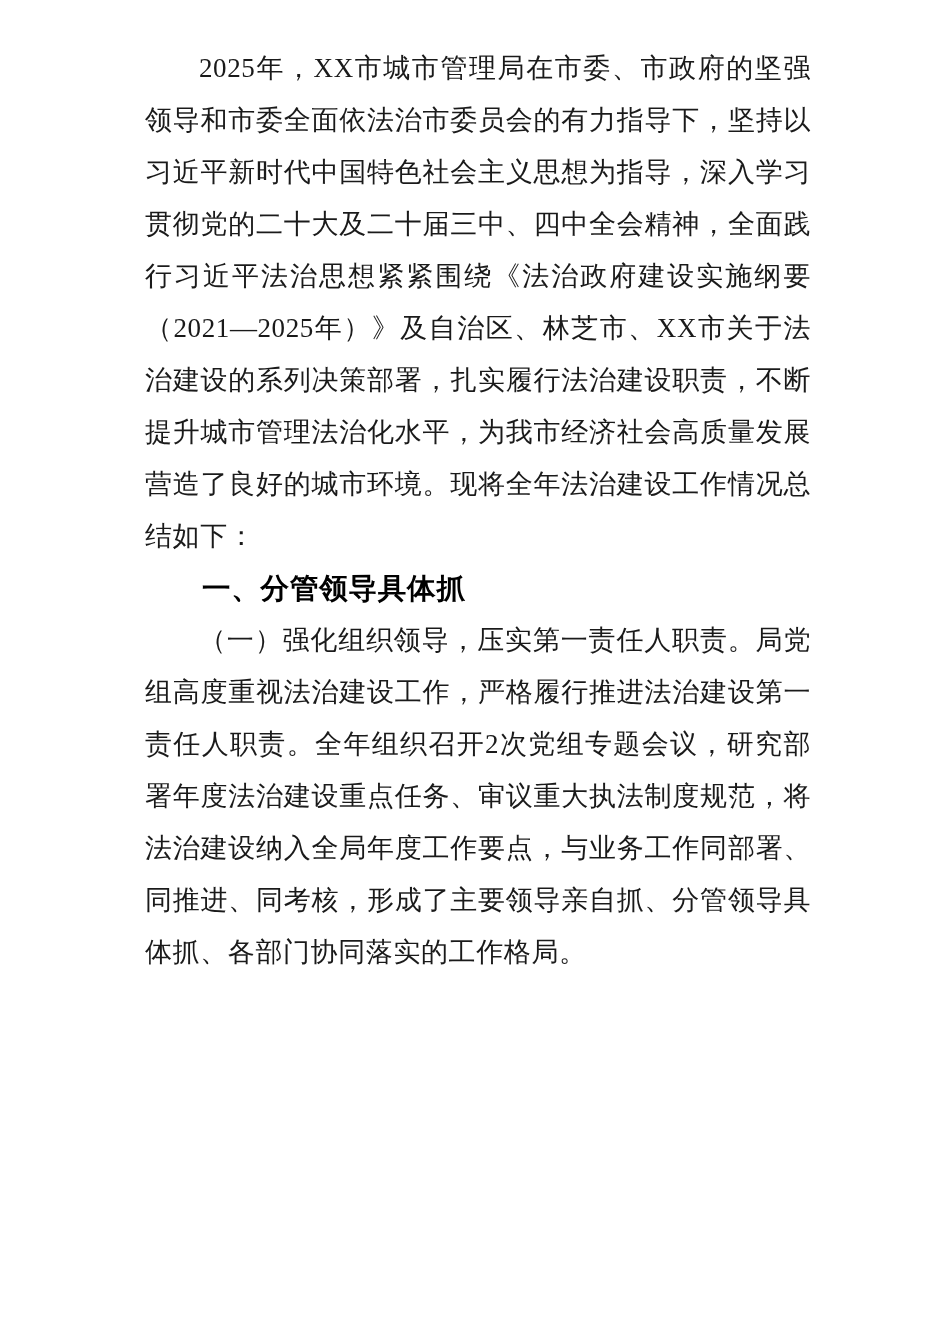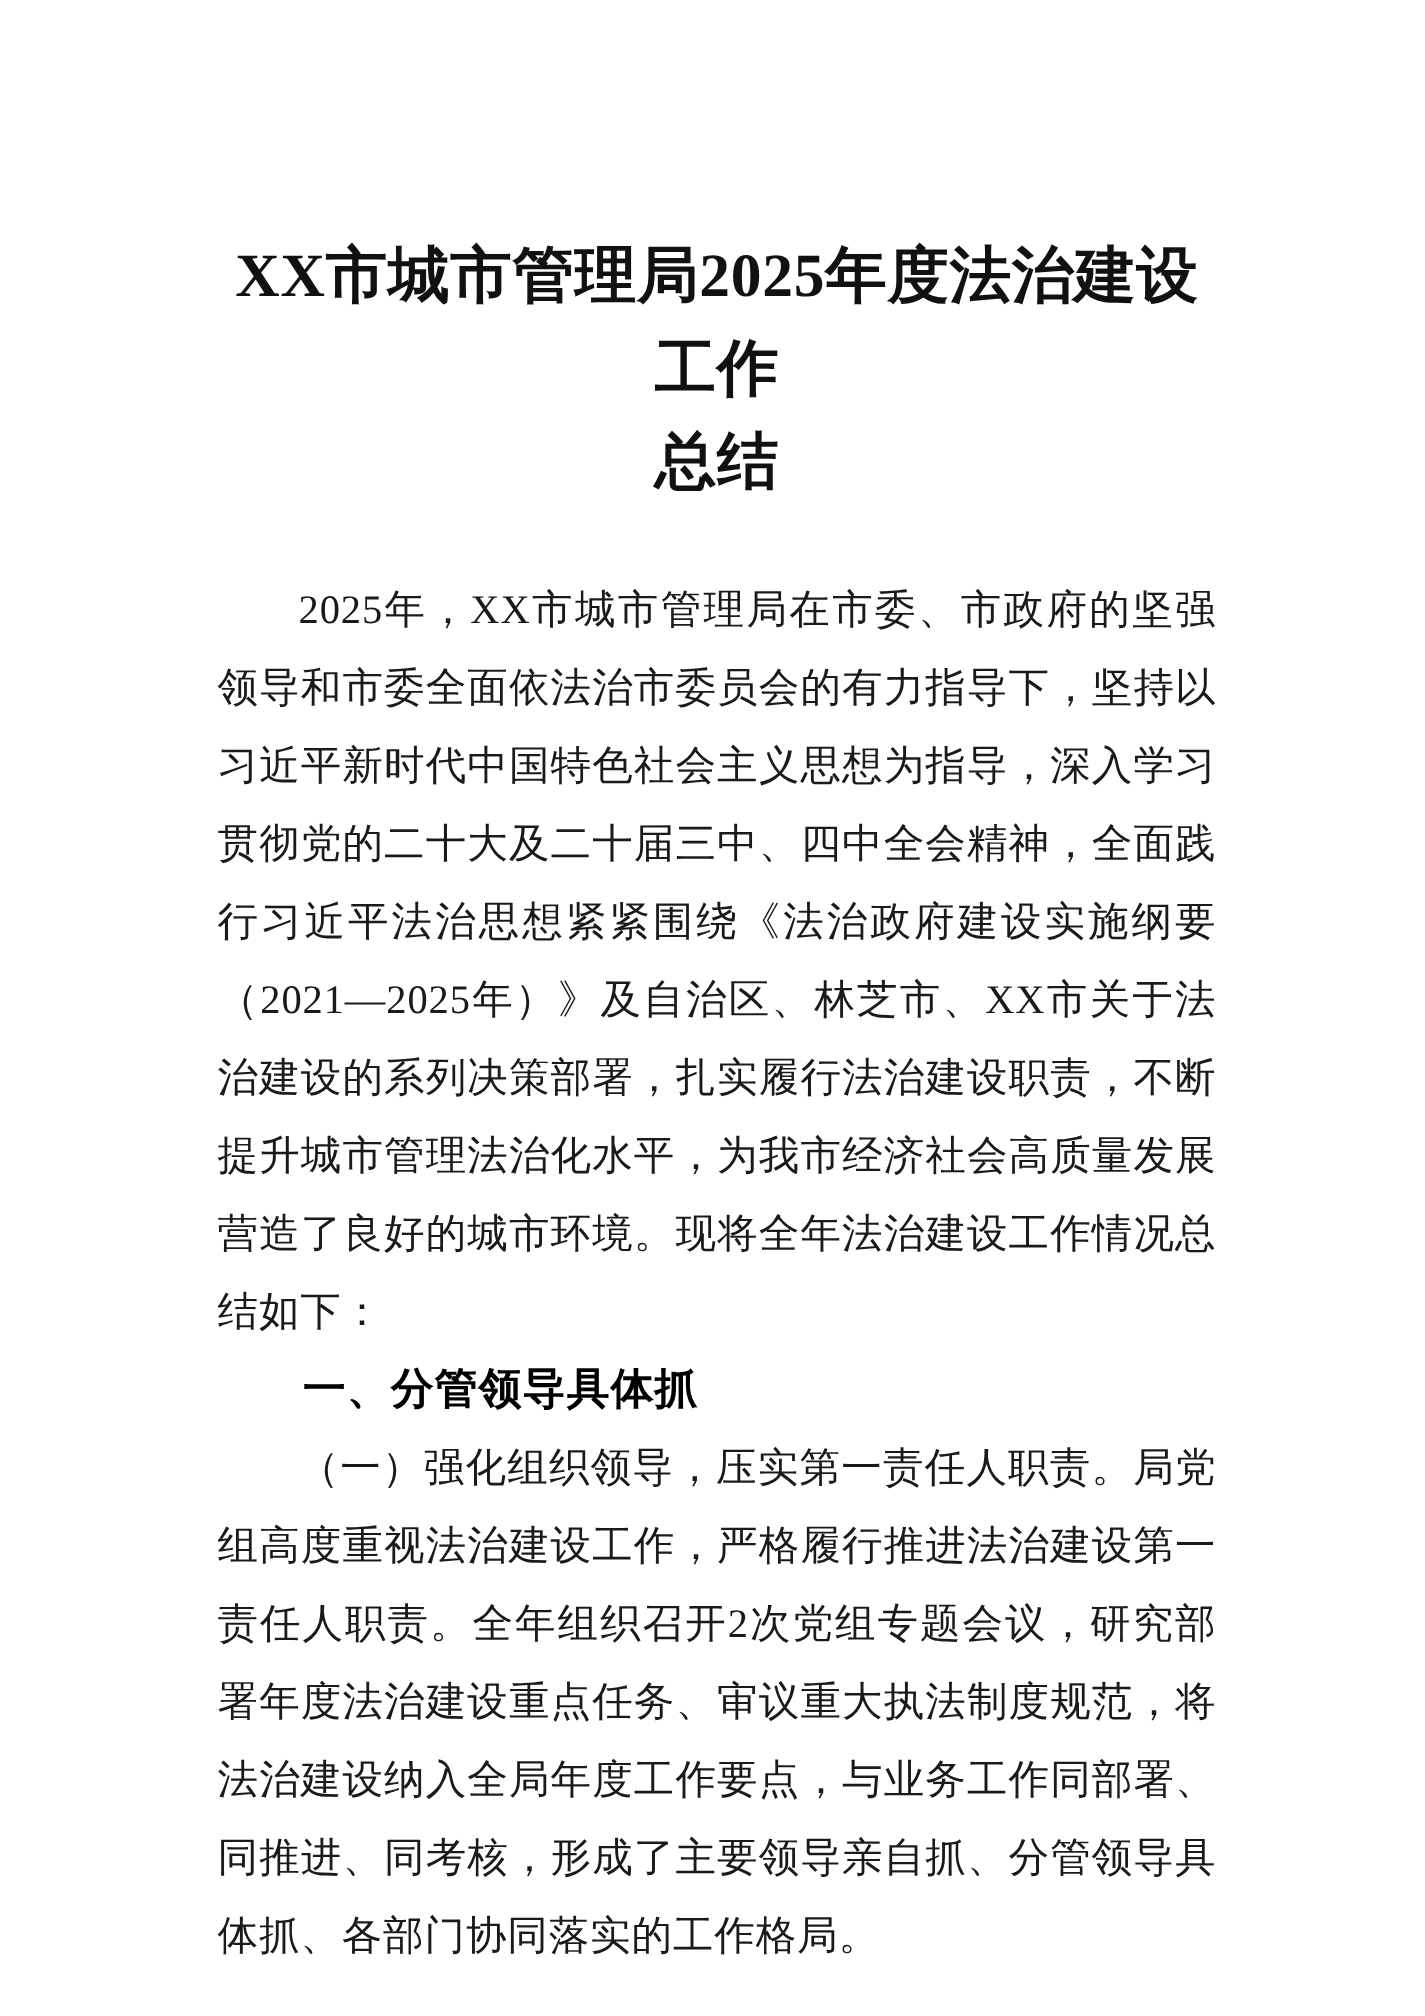--- a/index.html
+++ b/index.html
@@ -74,25 +74,20 @@
     text-align: left;
     color: #000000;
   }
 </style>
 </head>
 <body>
 
 <div class="page">
   <div class="content">
 
-    <h1 class="doc-title">
-      <span>XX市城市管理局2025年度法治建设工作</span>
-      <br>
-      <span>总结</span>
-    </h1>
 
     <div class="body-block">
 
       <p class="para">2025年，XX市城市管理局在市委、市政府的坚强领导和市委全面依法治市委员会的有力指导下，坚持以习近平新时代中国特色社会主义思想为指导，深入学习贯彻党的二十大及二十届三中、四中全会精神，全面践行习近平法治思想紧紧围绕《法治政府建设实施纲要（2021—2025年）》及自治区、林芝市、XX市关于法治建设的系列决策部署，扎实履行法治建设职责，不断提升城市管理法治化水平，为我市经济社会高质量发展营造了良好的城市环境。现将全年法治建设工作情况总结如下：</p>
 
       <h2 class="section-heading">一、分管领导具体抓</h2>
 
       <p class="para">（一）强化组织领导，压实第一责任人职责。局党组高度重视法治建设工作，严格履行推进法治建设第一责任人职责。全年组织召开2次党组专题会议，研究部署年度法治建设重点任务、审议重大执法制度规范，将法治建设纳入全局年度工作要点，与业务工作同部署、同推进、同考核，形成了主要领导亲自抓、分管领导具体抓、各部门协同落实的工作格局。</p>
 
     </div>

